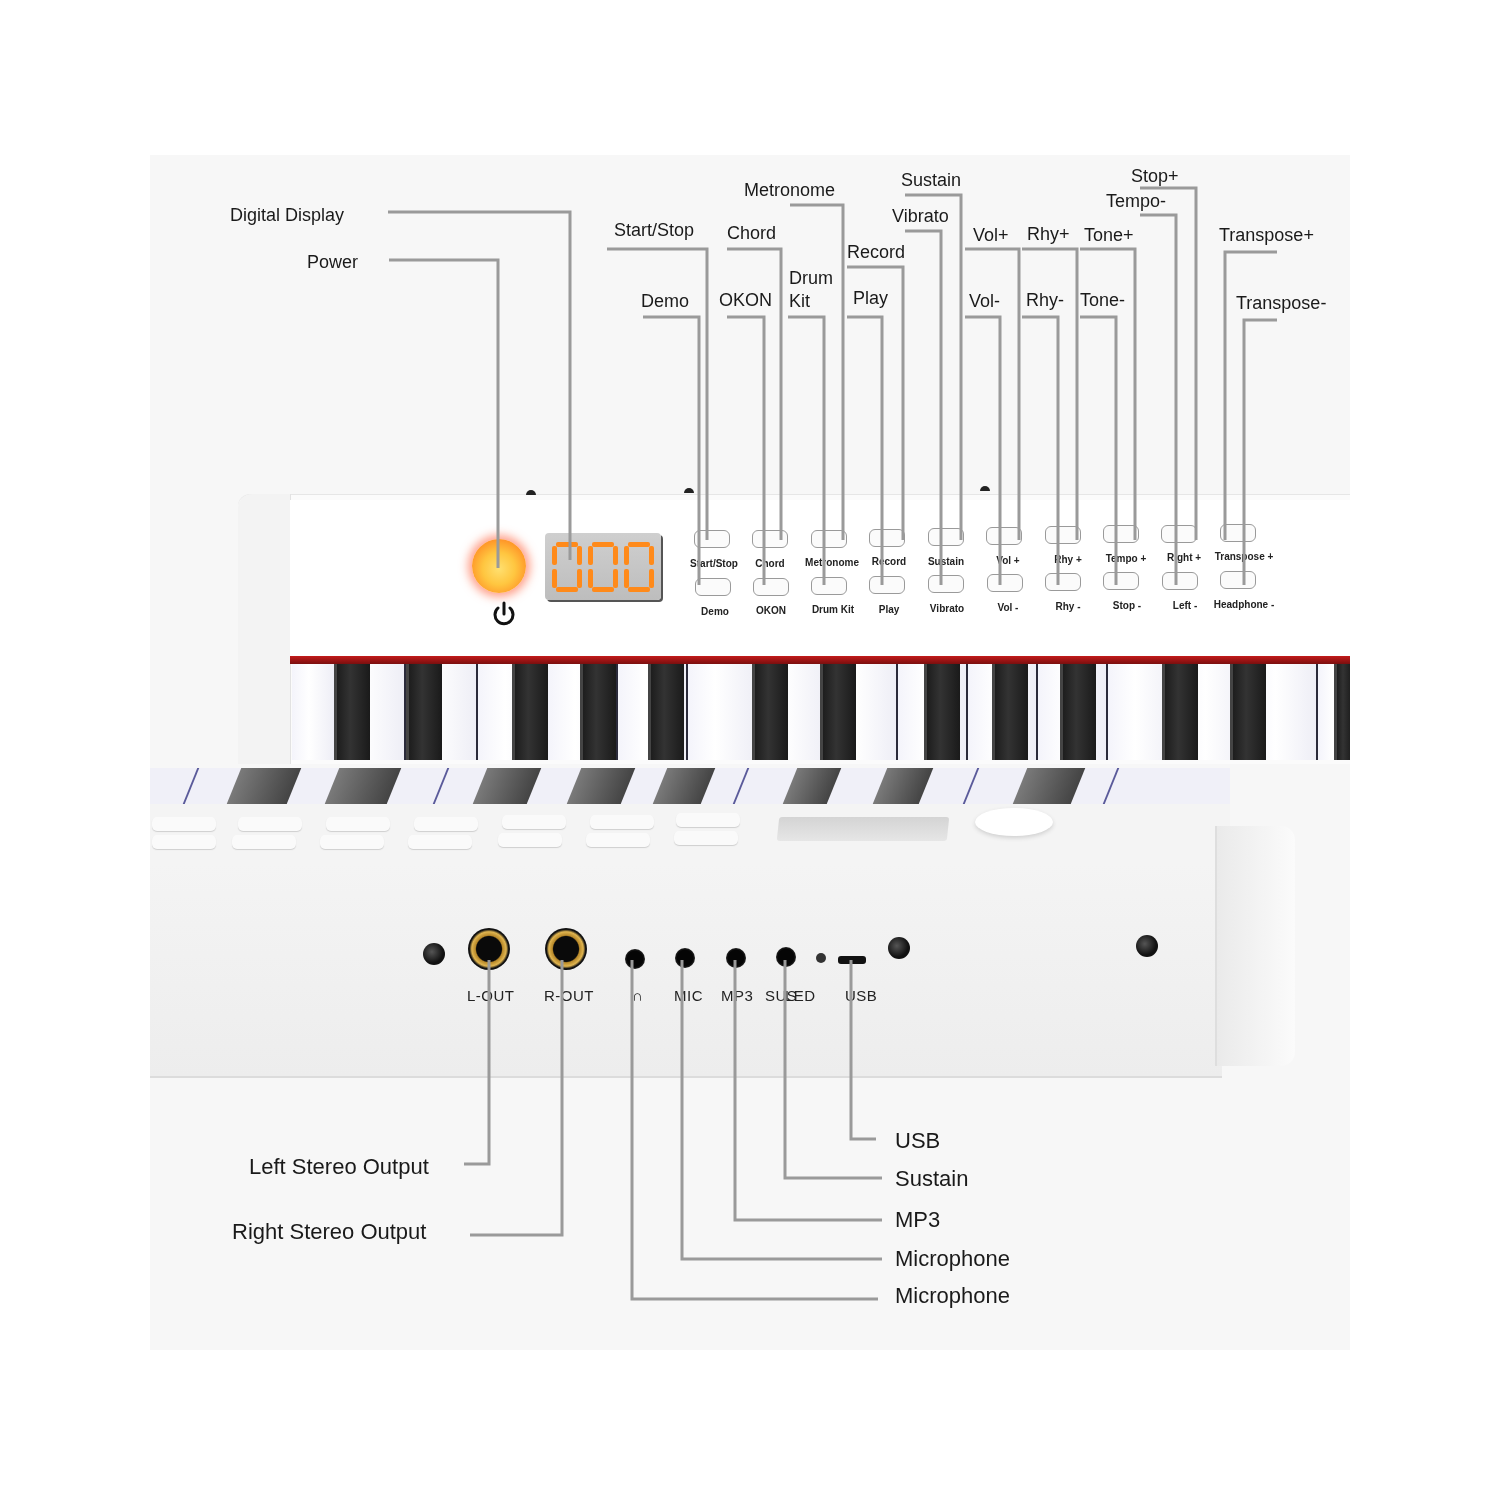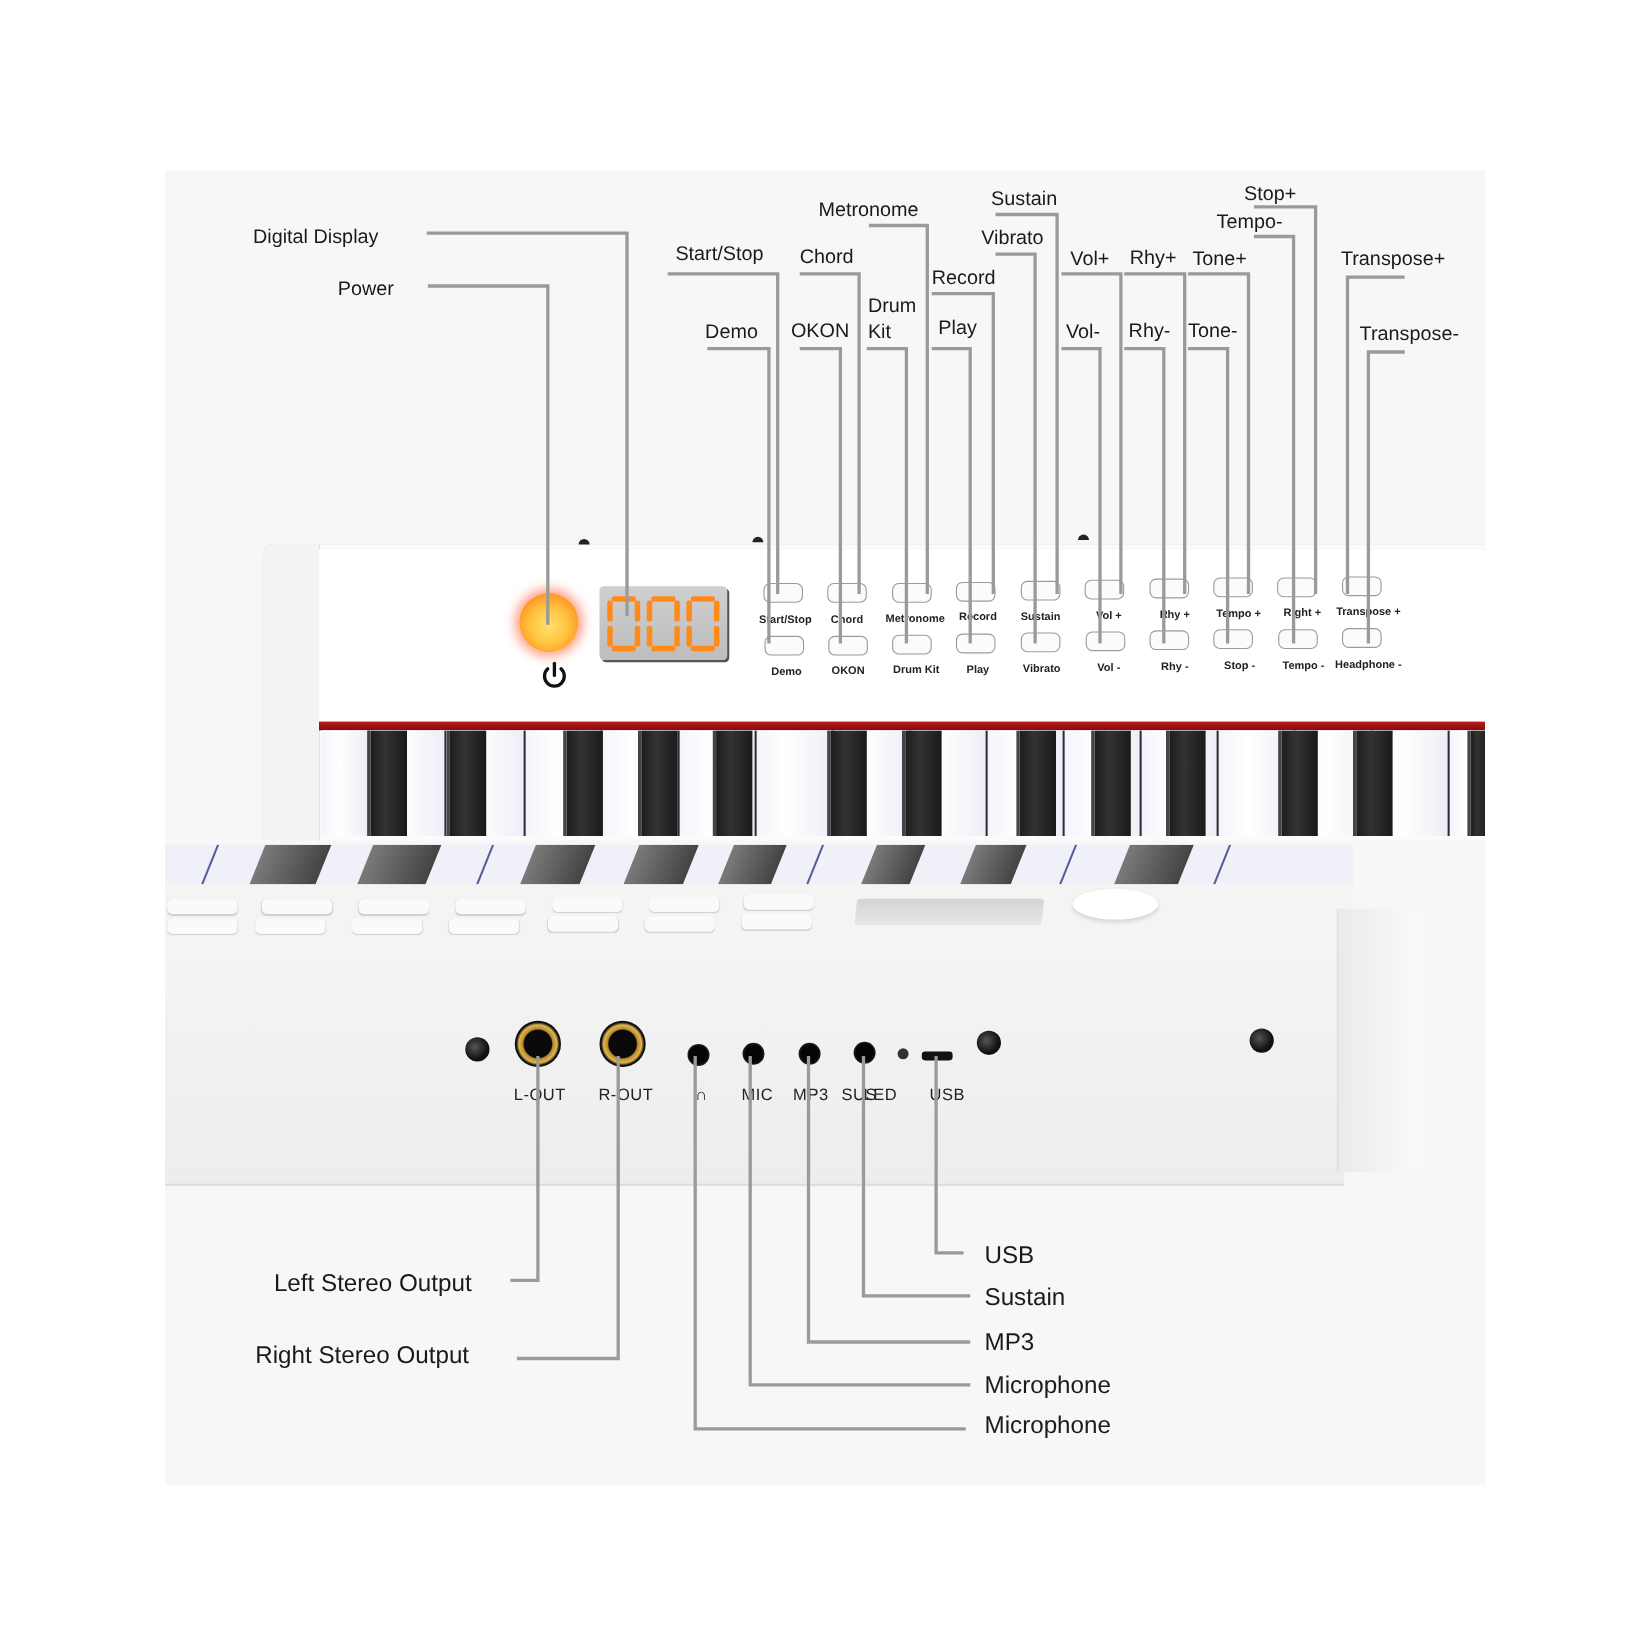--- a/index.html
+++ b/index.html
@@ -122,21 +122,21 @@
   <span class="btn-lbl" style="left:1244px;top:551px">Transpose +</span>
 
   <span class="btn-lbl" style="left:715px;top:606px">Demo</span>
   <span class="btn-lbl" style="left:771px;top:605px">OKON</span>
   <span class="btn-lbl" style="left:833px;top:604px">Drum Kit</span>
   <span class="btn-lbl" style="left:889px;top:604px">Play</span>
   <span class="btn-lbl" style="left:947px;top:603px">Vibrato</span>
   <span class="btn-lbl" style="left:1008px;top:602px">Vol -</span>
   <span class="btn-lbl" style="left:1068px;top:601px">Rhy -</span>
   <span class="btn-lbl" style="left:1127px;top:600px">Stop -</span>
-  <span class="btn-lbl" style="left:1185px;top:600px">Tempo -</span>
+  <span class="btn-lbl" style="left:1185px;top:600px">Left -</span>
   <span class="btn-lbl" style="left:1244px;top:599px">Headphone -</span>
 
   <div class="red-strip"></div>
   <div class="keys-top">
     <div class="wkey" style="left:0;width:44px"></div>
     <div class="wkey" style="left:44px;width:70px"></div>
     <div class="wkey" style="left:114px;width:72px"></div>
     <div class="wkey" style="left:186px;width:70px"></div>
     <div class="wkey" style="left:256px;width:70px"></div>
     <div class="wkey" style="left:326px;width:70px"></div>

